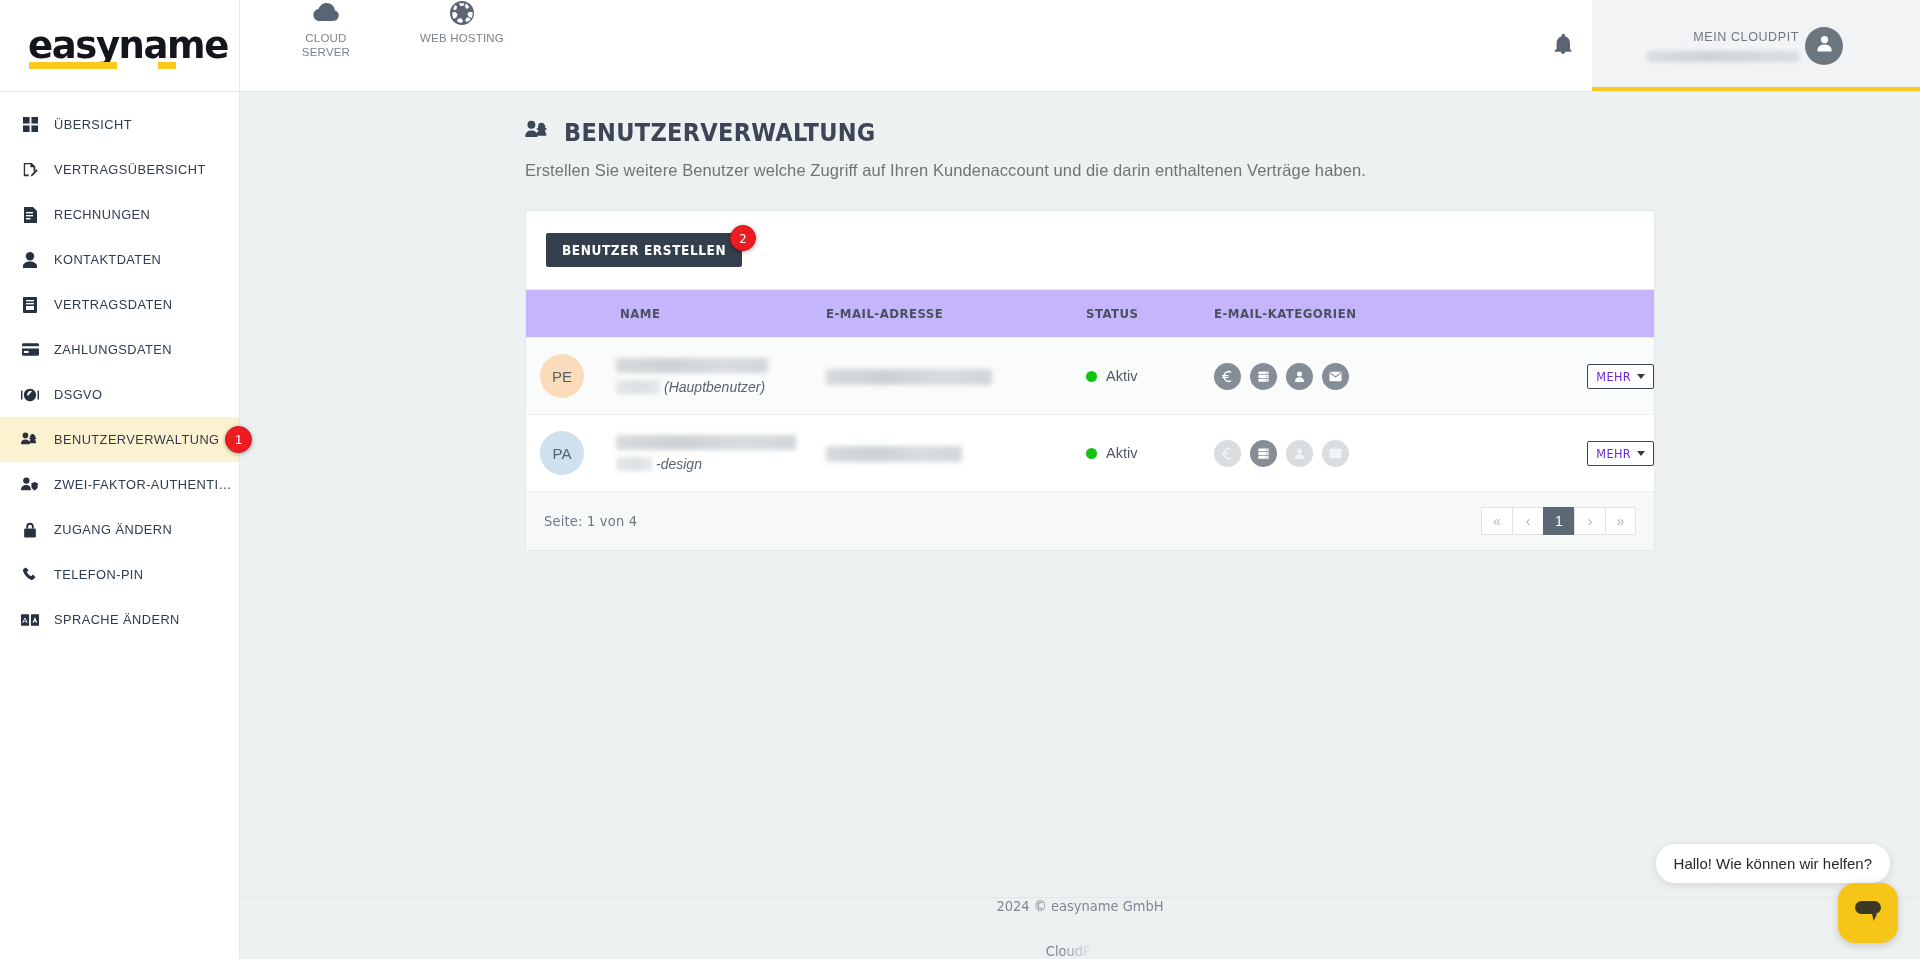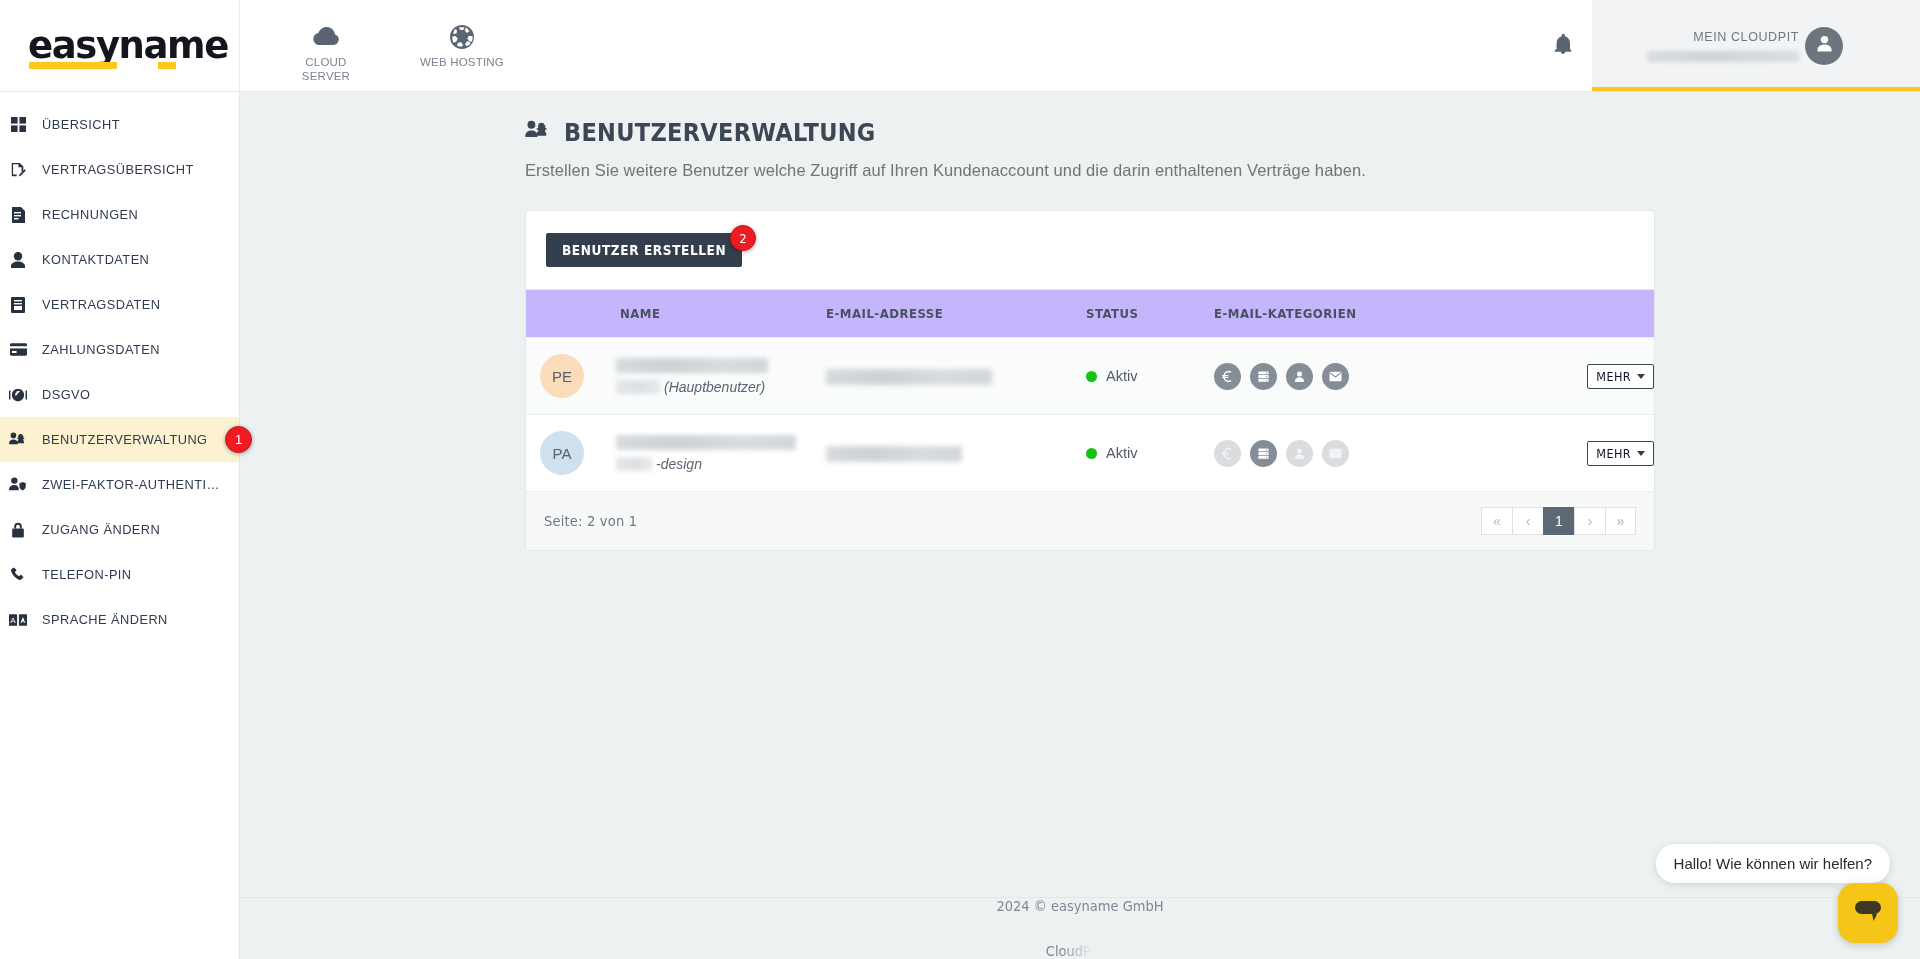--- a/index.html
+++ b/index.html
@@ -32,21 +32,21 @@
   }
   .brand-logo .underline {
     position: absolute; left: 1px; bottom: -5px; width: 88px; height: 7px;
     background: #fbc91b;
   }
   .brand-logo .underline2 {
     position: absolute; left: 130px; bottom: -5px; width: 18px; height: 7px;
     background: #fbc91b;
   }
 
-  .topnav { display: flex; align-items: flex-start; padding-top: 24px; padding-left: 40px; gap: 44px; }
+  .topnav { display: flex; align-items: flex-start; padding-top: 0; padding-left: 40px; gap: 44px; }
   .topnav-item {
     display: flex; flex-direction: column; align-items: center; gap: 5px;
     cursor: pointer; width: 92px;
   }
   .topnav-item .tn-icon { color: #5a6472; height: 26px; display:flex; align-items:center; }
   .topnav-item .tn-label {
     font-size: 11.5px; color: #7b838e; text-align: center; line-height: 1.25;
     letter-spacing: .2px;
   }
 
@@ -84,21 +84,21 @@
 
   
   .sidebar {
     position: absolute; top: 92px; left: 0; width: 240px; height: 867px;
     background: #ffffff; border-right: 1px solid #e3e7e9;
     padding-top: 10px; z-index: 20;
   }
   .side-item {
     position: relative;
     display: flex; align-items: center; gap: 14px;
-    height: 45px; padding-left: 8px; cursor: pointer;
+    height: 45px; padding-left: 20px; cursor: pointer;
     color: #2f3b4e;
   }
   .side-item.active { background: #fdf2cf; }
   .side-item .si-icon {
     width: 20px; display: flex; align-items: center; justify-content: center;
     color: #28313f; flex: 0 0 20px;
   }
   .side-item .si-label {
     font-size: 12.8px; letter-spacing: .45px; color: #2f3b4e;
     white-space: nowrap; overflow: hidden; text-overflow: ellipsis;
@@ -201,21 +201,21 @@
     display: flex; align-items: center; justify-content: center;
     background: #858d96; color: #ffffff;
   }
   .cat-icon.off { background: #d9dde0; color: #f2f4f5; }
 
   .act-cell { text-align: right; padding-right: 18px; }
   .btn-mehr {
     display: inline-flex; align-items: center; gap: 6px;
     height: 25px; padding: 0 8px; background: #fff;
     border: 1px solid #3b4busy; border: 1px solid #3d4754; border-radius: 2px;
-    color: #0f172a; cursor: pointer;
+    color: #6d28d9; cursor: pointer;
     font-family: "DejaVu Sans Condensed", "Liberation Sans Narrow", "Liberation Sans", sans-serif;
     font-size: 12.5px; letter-spacing: .4px;
   }
   .caret {
     width: 0; height: 0; border-left: 4px solid transparent;
     border-right: 4px solid transparent; border-top: 5px solid #2f3b4e;
   }
 
   .card-foot {
     display: flex; align-items: center; justify-content: space-between;
@@ -633,21 +633,21 @@
               <button class="btn-mehr">
                 <span>MEHR</span>
                 <span class="caret"></span>
               </button>
             </td>
           </tr>
         </tbody>
       </table>
 
       <div class="card-foot">
-        <span class="page-info">Seite: 2 von 1</span>
+        <span class="page-info">Seite: 1 von 4</span>
         <div class="pager">
           <button>«</button>
           <button>‹</button>
           <button class="current">1</button>
           <button>›</button>
           <button>»</button>
         </div>
       </div>
 
     </section>

